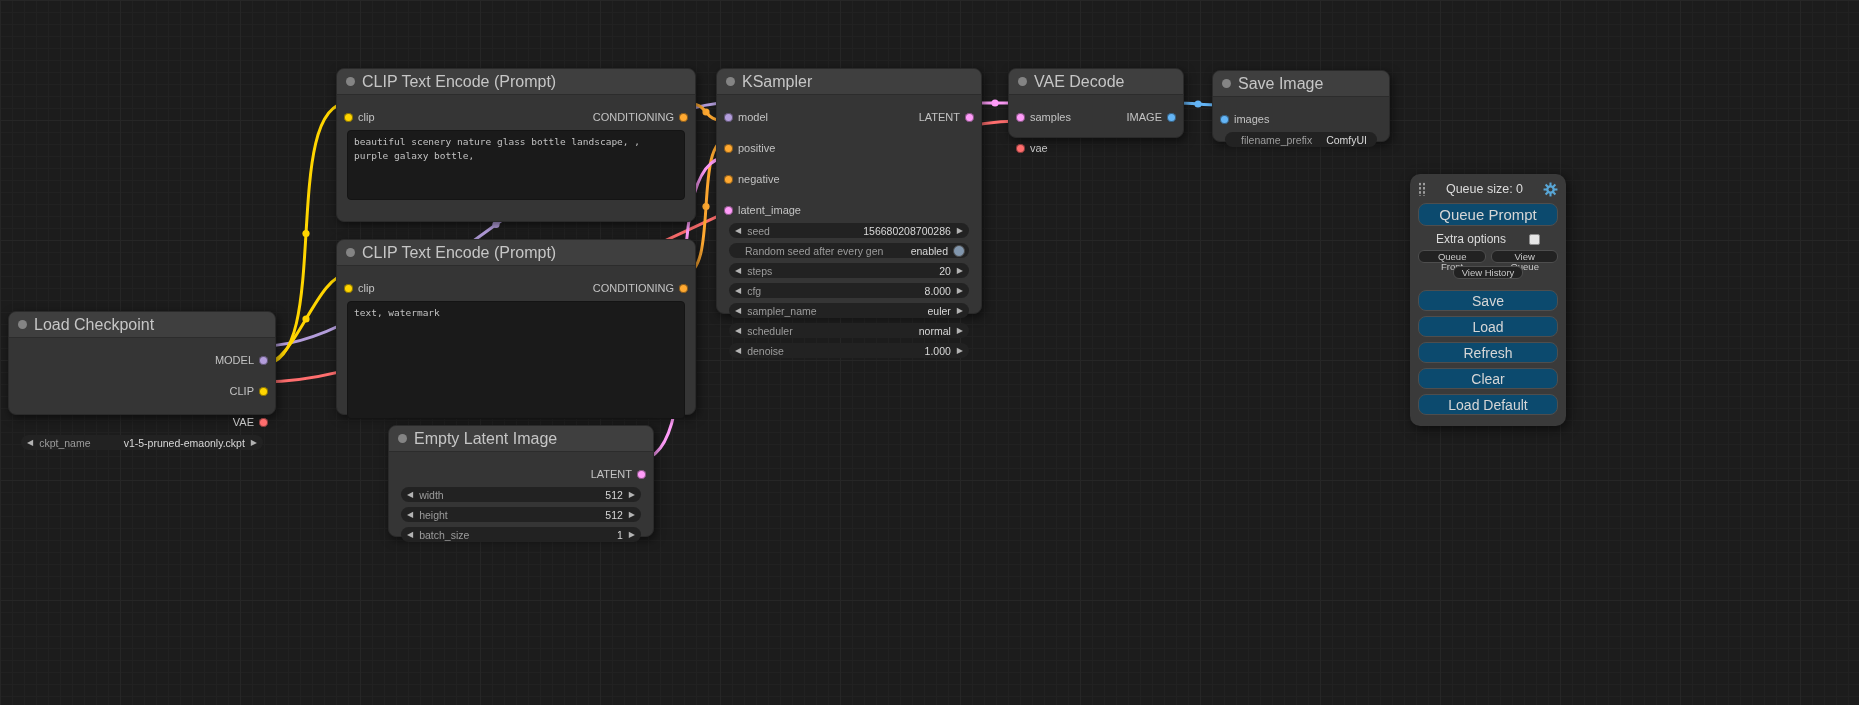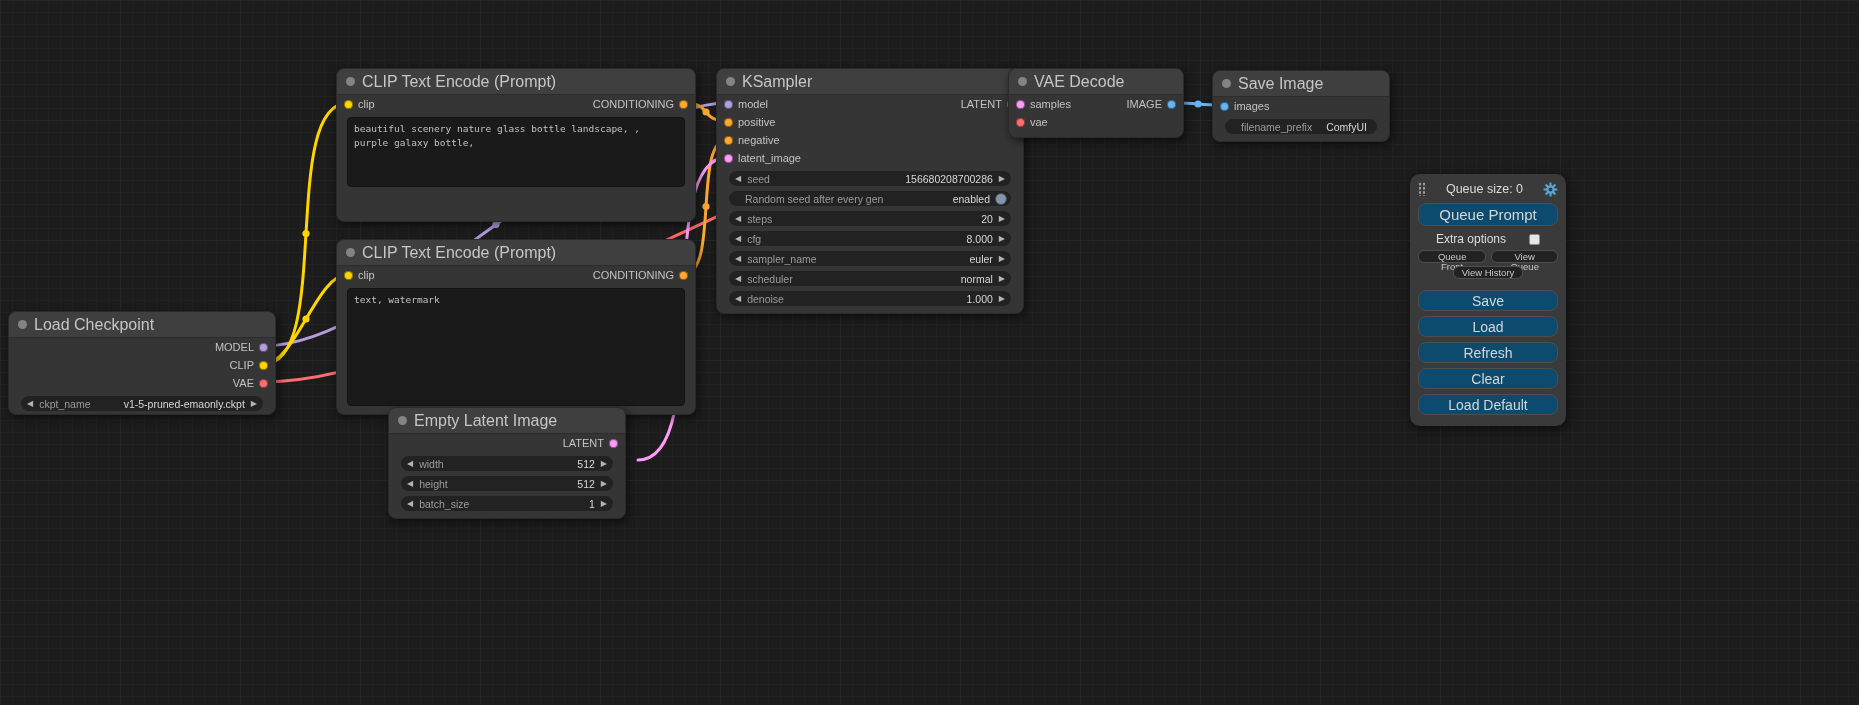--- a/index.html
+++ b/index.html
@@ -20,21 +20,21 @@
   .node{
     position:absolute;z-index:2;background:#353535;border:1px solid #2a2a2a;
     border-radius:8px;box-shadow:2px 3px 10px rgba(0,0,0,.55);
   }
   .node-title{
     height:26px;display:flex;align-items:center;gap:7px;padding:0 9px;
     background:#3f3f3f;border-radius:7px 7px 0 0;border-bottom:1px solid #2c2c2c;
     color:#c6c6c6;font-size:16px;
   }
   .collapse-dot{width:9px;height:9px;border-radius:50%;background:#848484;flex:none;}
-  .slot-row{display:flex;align-items:center;height:18px;padding:0 7px;font-size:11px;color:#c3c3c3;}
+  .slot-row{display:flex;align-items:center;height:18px;padding:0 7px;font-size:11px;color:#c3c3c3;margin-top:13px;}
   .slot-row.both{justify-content:space-between;}
   .slot-row.out-only{justify-content:flex-end;}
   .in-group,.out-group{display:flex;align-items:center;gap:5px;}
   .slot-dot{width:9px;height:9px;border-radius:50%;flex:none;box-shadow:inset 0 0 0 1px rgba(0,0,0,.45);}
   .prompt-box{
     margin:4px 10px 0;background:#1a1a1a;border:1px solid #141414;border-radius:4px;
     padding:4px 6px;color:#c2c2c2;font-family:"DejaVu Sans Mono",monospace;
     font-size:9.5px;line-height:1.45;white-space:pre-wrap;overflow:hidden;
   }
   .widgets{margin-top:4px;}
@@ -160,21 +160,21 @@
           <span>clip</span>
         </div>
       <div class="out-group">
           <span>CONDITIONING</span>
           <span class="slot-dot" style="background-color: rgb(255, 169, 49);"></span>
         </div>
     </div>
     <div class="prompt-box" style="height:118px;">text, watermark</div>
   </div>
 
-  <div class="node" style="left:388px;top:407px;width:238px;height:112px;">
+  <div class="node" style="left:388px;top:425px;width:266px;height:112px;">
     <div class="node-title">
       <span class="collapse-dot"></span>
       <span>Empty Latent Image</span>
     </div>
     <div class="slot-row out-only">
       <div class="out-group">
           <span>LATENT</span>
           <span class="slot-dot" style="background-color: rgb(255, 156, 249);"></span>
         </div>
     </div>
@@ -193,21 +193,21 @@
       </div>
       <div class="widget">
         <span class="warr">◀</span>
         <span class="wname">batch_size</span>
         <span class="wval">1</span>
         <span class="warr">▶</span>
       </div>
     </div>
   </div>
 
-  <div class="node" style="left:716px;top:68px;width:308px;height:246px;">
+  <div class="node" style="left:716px;top:68px;width:266px;height:246px;">
     <div class="node-title">
       <span class="collapse-dot"></span>
       <span>KSampler</span>
     </div>
     <div class="slot-row both">
       <div class="in-group">
           <span class="slot-dot" style="background-color: rgb(179, 157, 219);"></span>
           <span>model</span>
         </div>
       <div class="out-group">

